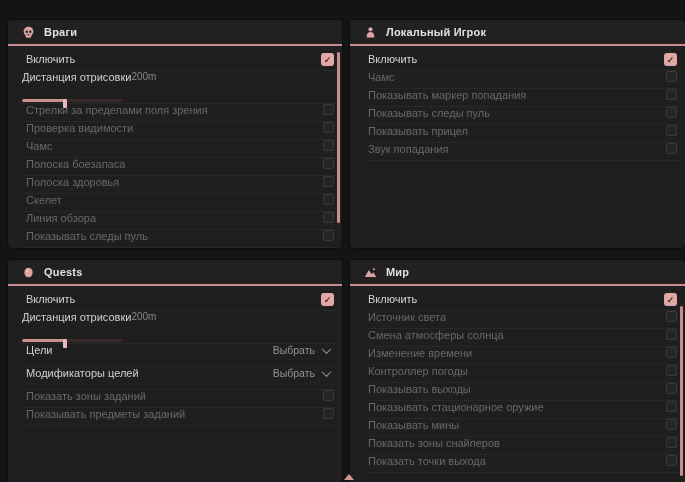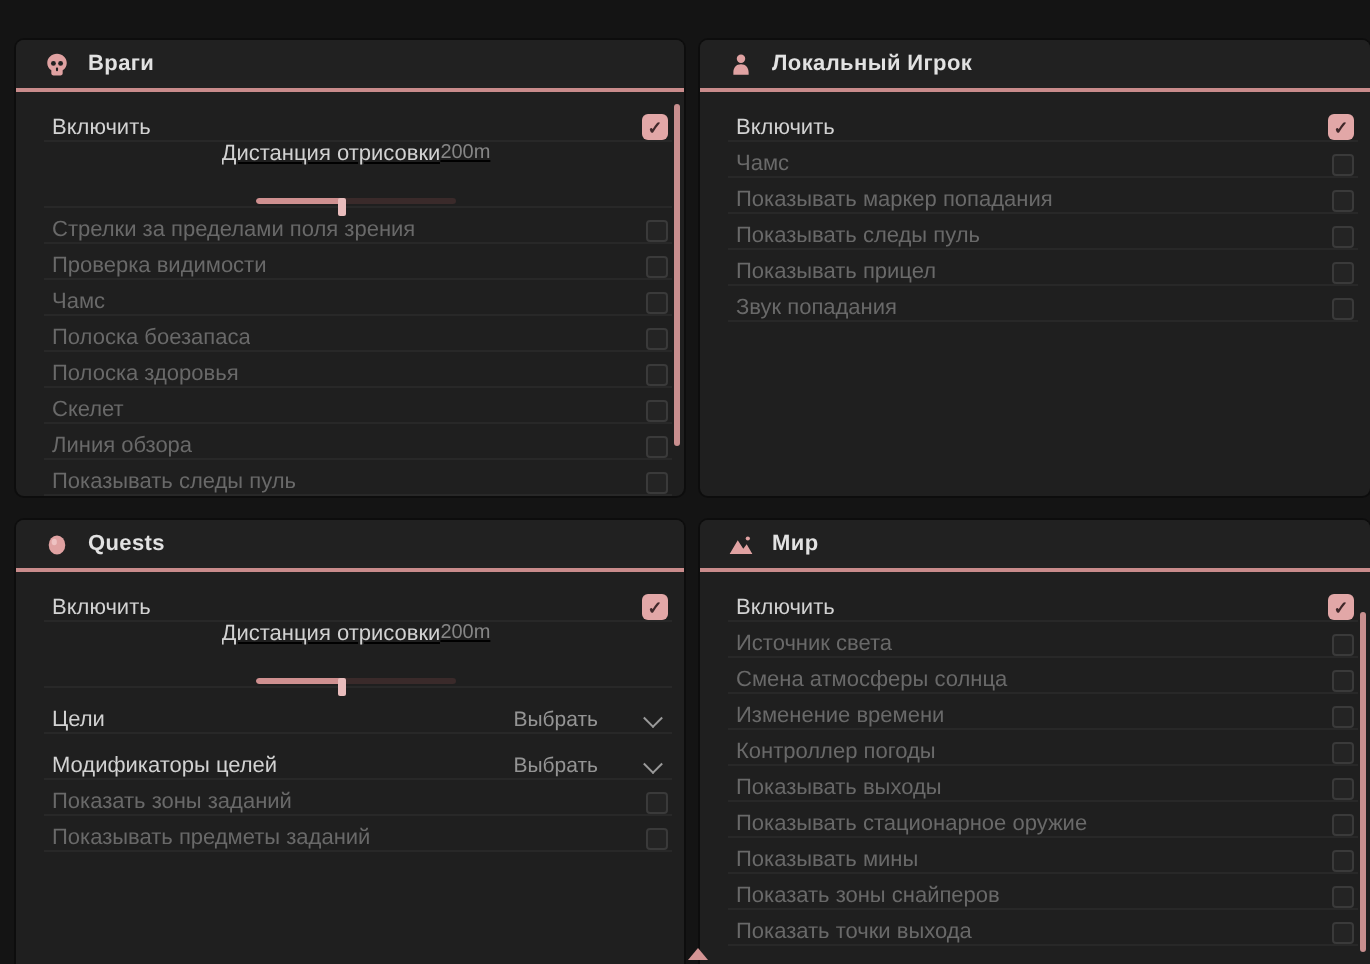--- a/index.html
+++ b/index.html
@@ -30,21 +30,21 @@
     background:#212121;
   }
   .panel-header .icon{width:13px;height:13px;display:inline-flex;flex:0 0 13px;}
   .panel-header .icon svg{width:13px;height:13px;display:block;}
   .panel-title{
     margin:0;font-size:11px;font-weight:bold;color:#e2e2e2;letter-spacing:.2px;
   }
   .accent-line{height:2px;background:#c98b8b;}
   .rows{padding:7px 6px 0 14px;}
   .row{
-    display:flex;align-items:flex-end;justify-content:space-between;
+    display:flex;align-items:flex-start;justify-content:space-between;
     height:17px;
     border-bottom:1px solid #282828;
     padding:0 2px 0 4px;
   }
   .row .label{
     font-size:11px;
     white-space:nowrap;overflow:hidden;text-overflow:ellipsis;
   }
   .row.dim .label{color:#696969;}
   .row.bright .label{color:#d2d2d2;}
@@ -60,35 +60,35 @@
     background:#e2a7a7;border:none;border-radius:3px;
   }
   .checkbox.checked::after{
     content:"\2713";
     position:absolute;left:0;top:0;width:13px;height:13px;
     font-size:9px;font-weight:bold;color:#40282a;
     display:flex;align-items:center;justify-content:center;
   }
   
   .row.slider-row{
-    height:28px;flex-direction:column;align-items:center;justify-content:center;
-    gap:16px;padding:1px 2px 3px 0;text-decoration:underline;
+    height:28px;flex-direction:column;align-items:flex-start;justify-content:center;
+    gap:16px;padding:1px 2px 3px 0;
   }
   .slider-head{display:flex;align-items:center;justify-content:space-between;}
   .slider-value{font-size:10px;color:#868686;}
   .slider-ctrl{position:relative;width:100px;height:9px;display:flex;align-items:center;}
   .slider-track{width:100%;height:3px;background:#3a2a2a;border-radius:2px;overflow:hidden;}
   .slider-fill{width:43%;height:100%;background:#cf9090;border-radius:2px;}
   .slider-thumb{
     position:absolute;left:41px;top:0;width:4px;height:9px;
     background:#e9bcbc;border-radius:1px;
   }
   
   .row.dropdown-row{height:22px;}
-  .dropdown{display:flex;align-items:center;gap:24px;padding-right:4px;}
+  .dropdown{display:flex;align-items:center;gap:8px;padding-right:4px;}
   .dropdown-value{font-size:10.5px;color:#949494;}
   .chevron{
     width:6px;height:6px;flex:0 0 auto;
     border-right:1.5px solid #9a9a9a;border-bottom:1.5px solid #9a9a9a;
     transform:rotate(45deg) translate(-1px,-1px);
   }
   
   .scrollbar{
     position:absolute;right:2px;width:3px;border-radius:2px;
     background:#c98f8f;display:none;

